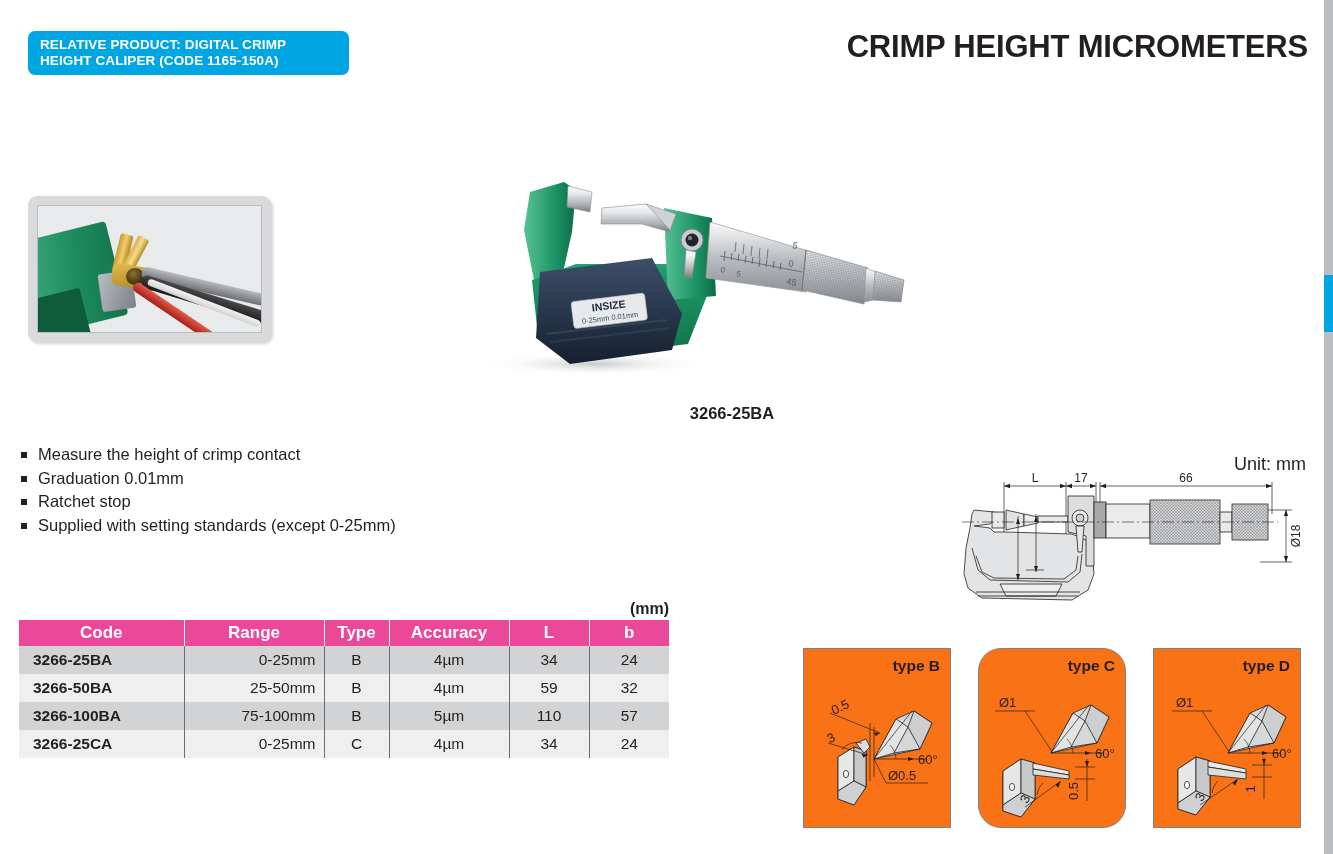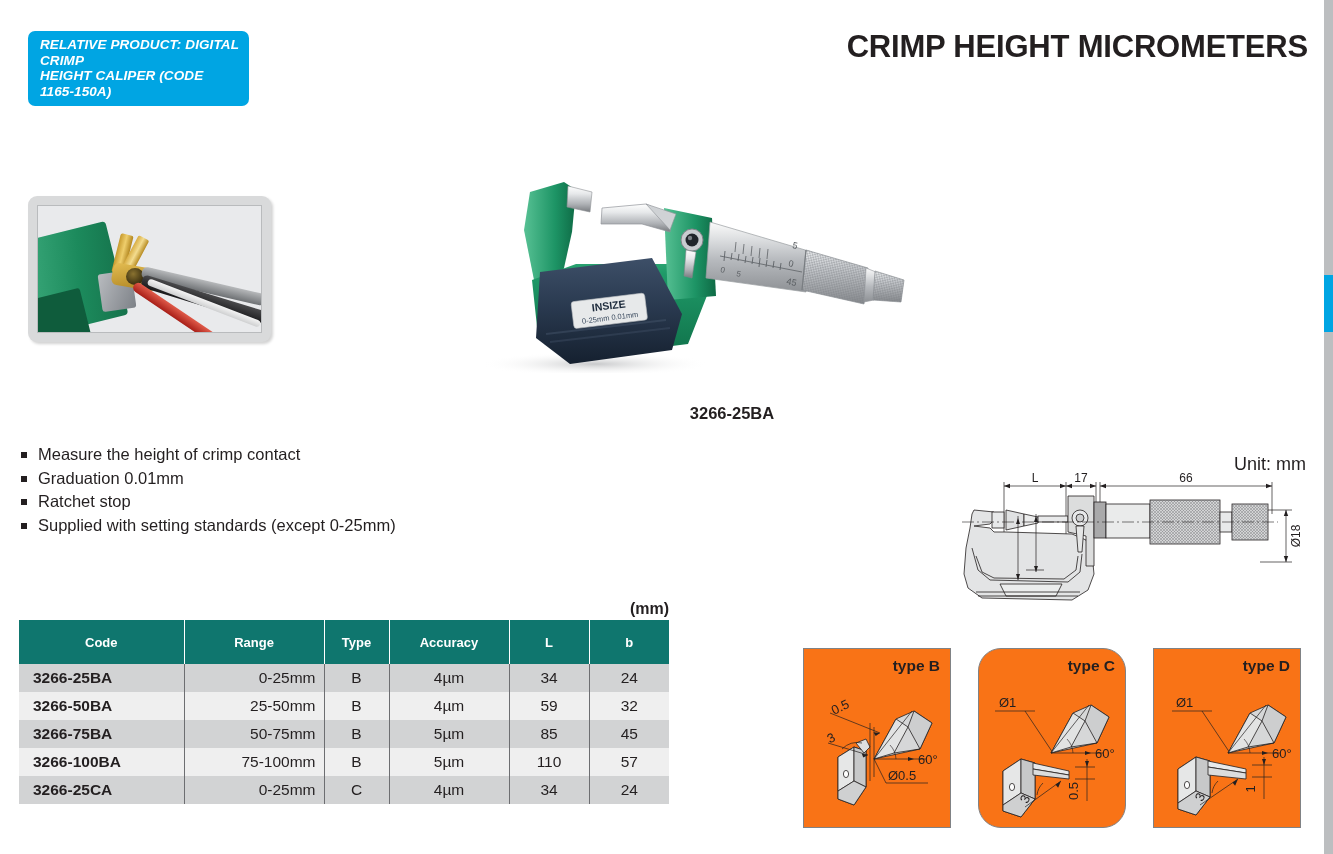--- a/index.html
+++ b/index.html
@@ -27,31 +27,30 @@
     position: absolute;
     top: 275px; right: 0;
     width: 9px; height: 57px;
     background: #00a5e3;
   }
 
   
   #relative-badge {
     position: absolute;
     left: 28px; top: 31px;
-    width: 221px;
+    width: 321px;
     padding: 6px 9px 7px 12px;
     box-sizing: border-box;
     background: #00a5e3;
     border-radius: 7px;
     color: #ffffff;
     font-size: 13.5px;
     font-weight: bold;
     line-height: 15.5px;
     letter-spacing: 0.1px;
-    font-style: italic;
   }
   #page-title {
     position: absolute;
     right: 25px; top: 29px;
     font-size: 31px;
     font-weight: bold;
     letter-spacing: -0.2px;
     color: #231f20;
     text-align: right;
     white-space: nowrap;
@@ -223,25 +222,25 @@
     color: #231f20;
   }
   #spec-table {
     position: absolute;
     left: 19px; top: 620px;
     width: 650px;
     border-collapse: collapse;
     font-size: 15.5px;
   }
   #spec-table th {
-    background: #0f766e;
+    background: #ec4899;
     color: #ffffff;
     font-weight: bold;
-    font-size: 13px;
-    height: 44px;
+    font-size: 17px;
+    height: 26px;
     border-right: 1px solid #ffffff;
     padding: 0;
   }
   #spec-table th:last-child { border-right: none; }
   #spec-table td {
     height: 28px;
     padding: 0 8px;
     text-align: center;
     border-right: 1px solid #6d6e71;
     color: #231f20;
@@ -493,28 +492,20 @@
     </tr>
     <tr>
       <td class="c-code">3266-50BA</td>
       <td class="c-range">25-50mm</td>
       <td>B</td>
       <td>4µm</td>
       <td>59</td>
       <td>32</td>
     </tr>
     <tr>
-      <td class="c-code">3266-75BA</td>
-      <td class="c-range">50-75mm</td>
-      <td>B</td>
-      <td>5µm</td>
-      <td>85</td>
-      <td>45</td>
-    </tr>
-    <tr>
       <td class="c-code">3266-100BA</td>
       <td class="c-range">75-100mm</td>
       <td>B</td>
       <td>5µm</td>
       <td>110</td>
       <td>57</td>
     </tr>
     <tr>
       <td class="c-code">3266-25CA</td>
       <td class="c-range">0-25mm</td>

